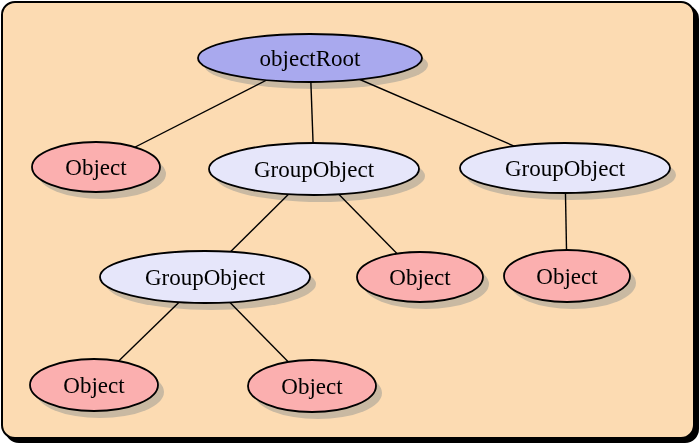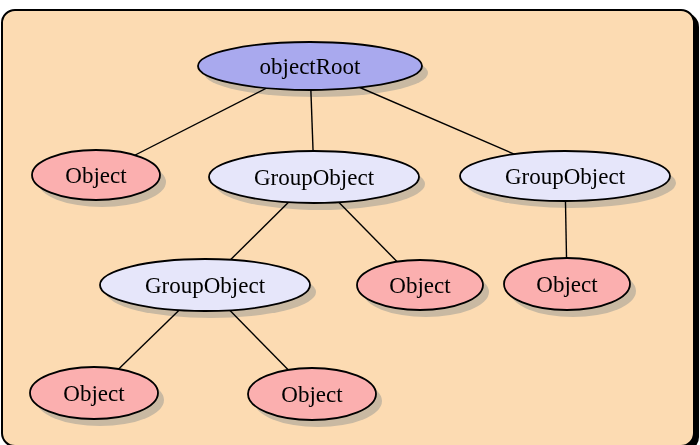--- a/index.html
+++ b/index.html
@@ -8,21 +8,20 @@
     width: 700px;
     height: 445px;
     background: #ffffff;
     overflow: hidden;
     font-family: "Liberation Serif", "DejaVu Serif", serif;
   }
   .stage {
     position: relative;
     width: 700px;
     height: 335px;
-    margin-top: 8px;
   }
   .panel {
     position: absolute;
     left: 1px;
     top: 1px;
     width: 690px;
     height: 434px;
     box-sizing: content-box;
     border: 2px solid #000;
     border-radius: 14px;

